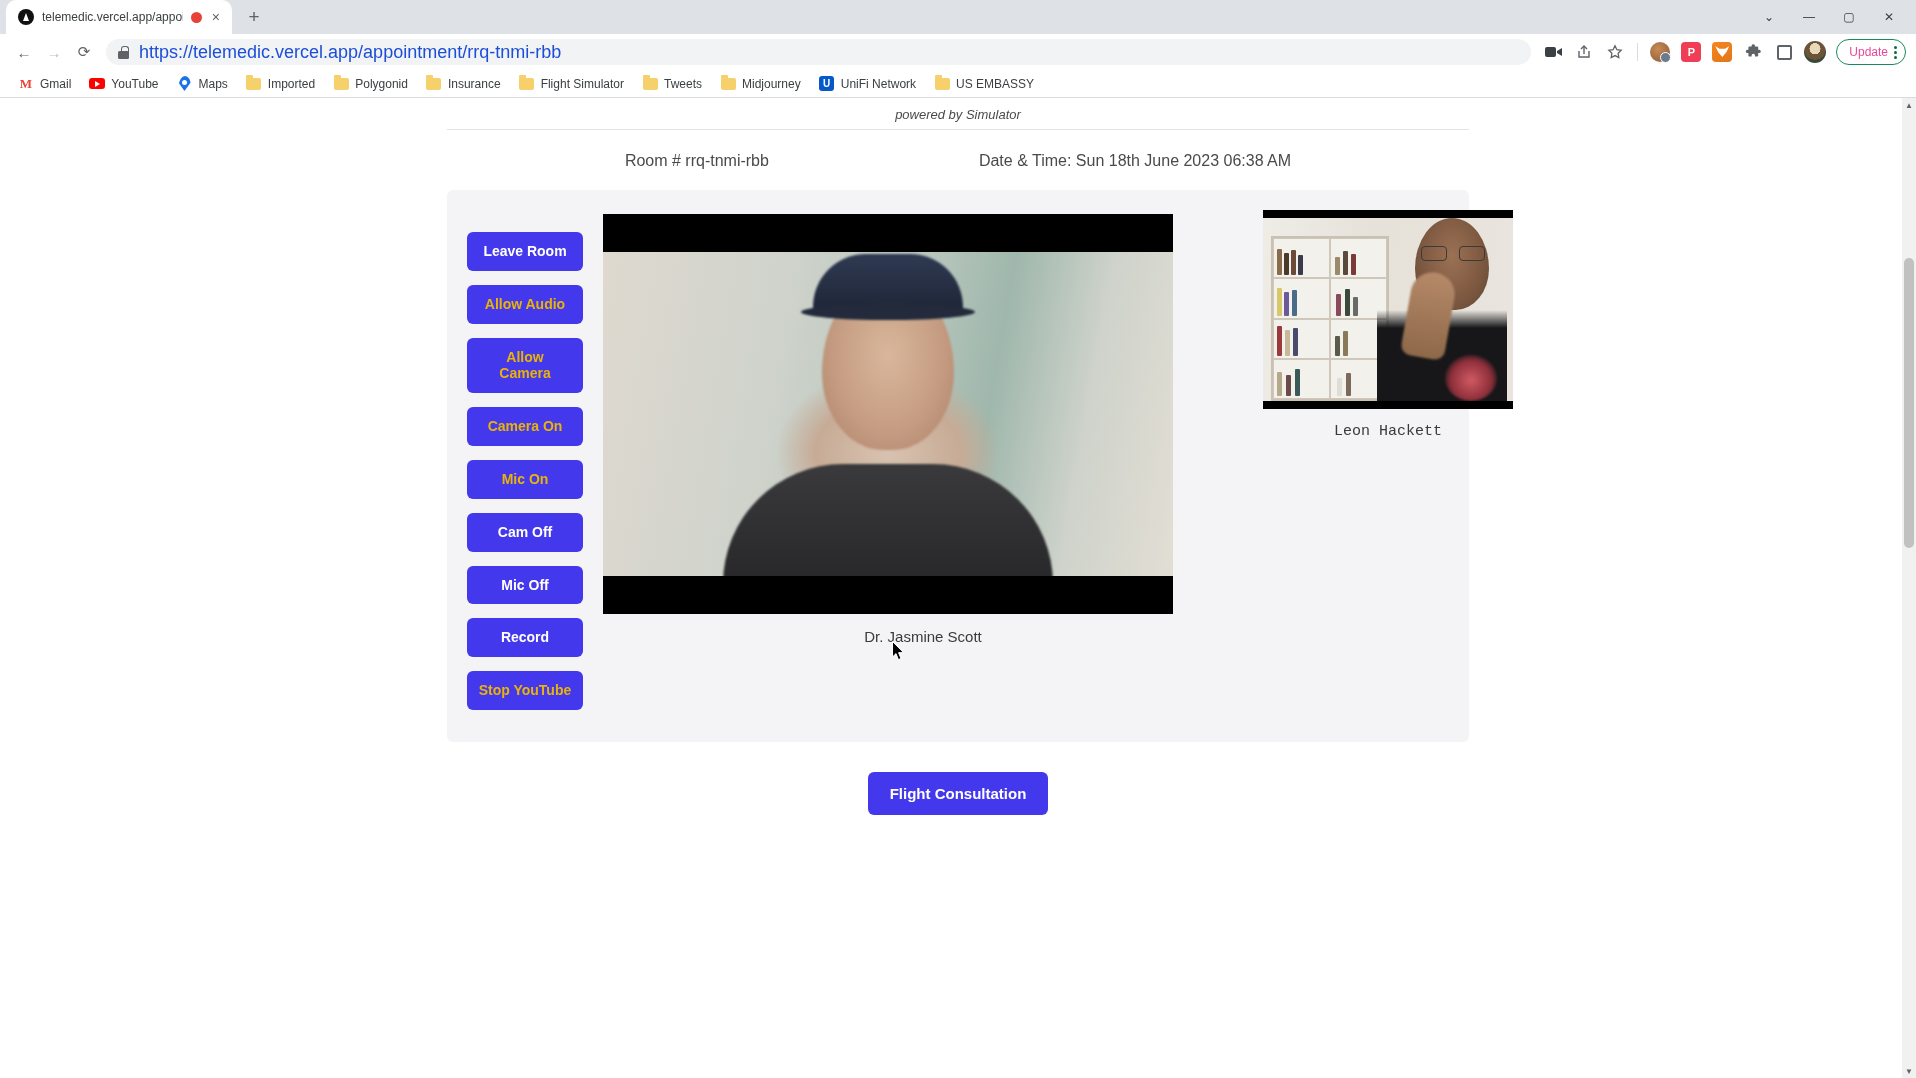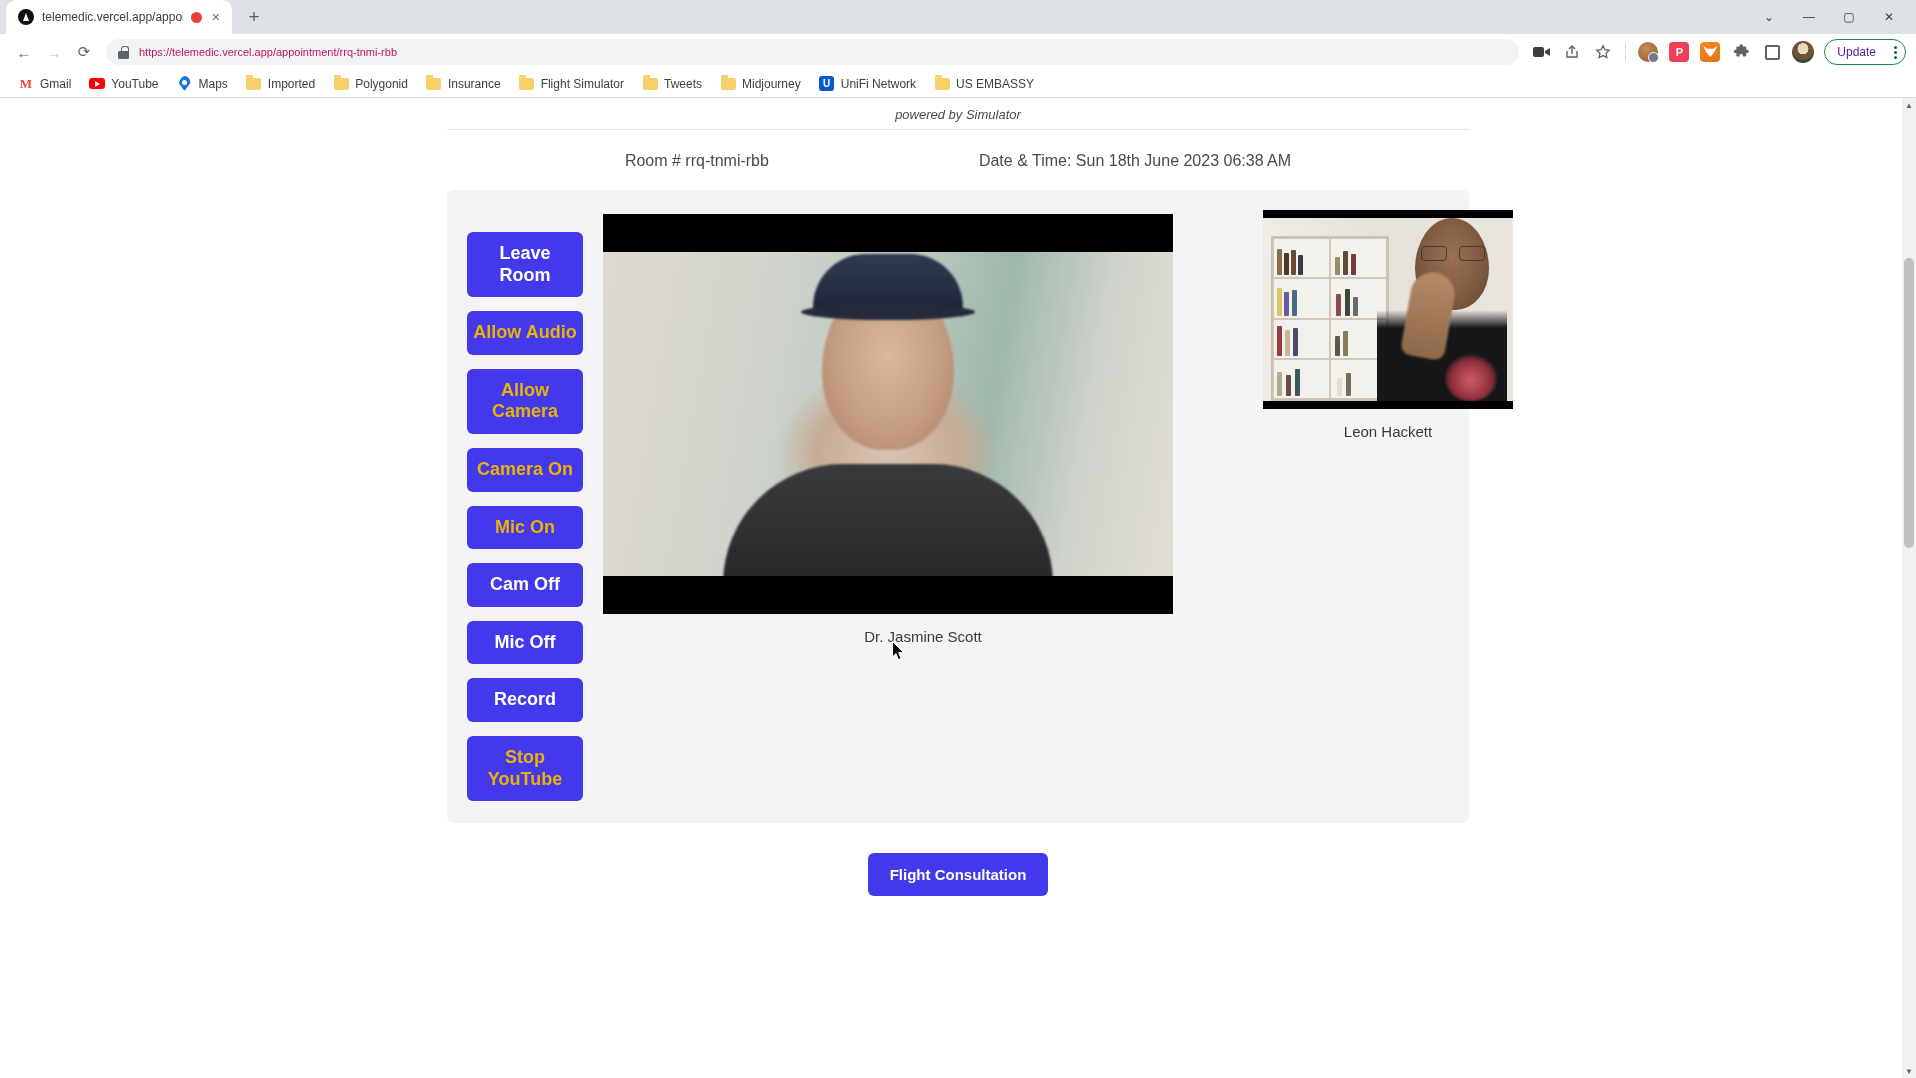--- a/index.html
+++ b/index.html
@@ -65,21 +65,21 @@
   }
   .lock { width:11px; height:13px; position:relative; flex:none; }
   .lock::before {
     content:""; position:absolute; left:0; bottom:0; width:11px; height:8px;
     background:#5f6368; border-radius:1.5px;
   }
   .lock::after {
     content:""; position:absolute; left:2.5px; top:0px; width:6px; height:7px;
     border:1.6px solid #5f6368; border-bottom:none; border-radius:3px 3px 0 0;
   }
-  .url { font-size: 11px; color:#be185d; white-space:nowrap; overflow:hidden; }
+  .url { font-size: 18px; color:#1d4ed8; white-space:nowrap; overflow:hidden; }
   .tb-icons { display:flex; align-items:center; gap:3px; flex:none; }
   .tb-icon {
     width:28px; height:28px; display:flex; align-items:center; justify-content:center;
     color:#5f6368; font-size:15px; border-radius:50%; cursor:pointer;
   }
   .ext-sep { width:1px; height:18px; background:#dadce0; margin:0 5px; }
   .ext {
     width:20px; height:20px; border-radius:4px; display:flex; align-items:center;
     justify-content:center; font-size:11px; font-weight:bold; color:#fff; cursor:pointer;
   }
@@ -91,22 +91,22 @@
   .ext-fox::after{content:"";position:absolute;left:3px;top:4px;width:14px;height:11px;background:#fff;clip-path:polygon(0 0,20% 55%,50% 100%,80% 55%,100% 0,70% 25%,30% 25%);}
   .ext-puzzle { color:#5f6368; font-size:15px; }
   .ext-square { width:15px; height:15px; border:2px solid #5f6368; border-radius:2px; }
   .avatar {
     width:22px; height:22px; border-radius:50%;
     background: radial-gradient(circle at 50% 35%, #e8d9b8 0 30%, #6d5338 31% 60%, #3a4a38 61%);
     cursor:pointer;
   }
   .update-btn {
     height: 26px; border:1px solid #1a8a5a; border-radius: 13px;
-    display:flex; align-items:center; gap:18px; padding: 0 8px 0 12px;
-    font-size: 12px; color:#4c1d95; cursor:pointer; margin-left:4px;
+    display:flex; align-items:center; gap:6px; padding: 0 8px 0 12px;
+    font-size: 12px; color:#ec4899; cursor:pointer; margin-left:4px;
   }
   .kebab { display:flex; flex-direction:column; gap:2px; }
   .kebab i { width:3px; height:3px; background:#0b6b43; border-radius:50%; display:block; }
 
   .bookmarks {
     height: 28px; background:#ffffff; display:flex; align-items:center;
     padding: 0 10px; gap: 2px; border-bottom:1px solid #dadce0;
   }
   .bm { display:flex; align-items:center; gap:6px; padding: 3px 8px; border-radius:4px;
         font-size:12px; color:#3c4043; white-space:nowrap; cursor:pointer; }
@@ -136,21 +136,21 @@
   }
 
   .panel {
     width: 1022px; margin: 0 auto; background:#f4f4f6; border-radius:6px;
     padding: 18px 20px 22px; display:flex; gap: 20px; min-height: 552px;
   }
 
   .btn-col { width: 116px; display:flex; flex-direction:column; gap: 14px; padding-top: 24px; flex:none; }
   .vbtn {
     background:#4338ec; border:none; border-radius:6px;
-    font-size: 18px; font-weight:bold; padding: 11px 6px; line-height:1.2;
+    font-size: 14px; font-weight:bold; padding: 11px 6px; line-height:1.2;
     cursor:pointer; text-align:center; font-family:"Liberation Sans", sans-serif;
   }
   .vbtn.light { color:#ffffff; }
   .vbtn.dark { color:#eab308; }
   .vbtn.two { padding: 11px 6px; white-space:pre-line; }
 
   .main-video-wrap { flex:none; width: 640px; padding-top: 6px; }
   .main-video {
     width: 570px; height: 400px; background:#000;
     position:relative; overflow:hidden;
@@ -181,21 +181,21 @@
     position:absolute; left:50%; bottom:0; transform:translateX(-50%);
     width:330px; height:150px; border-radius:120px 120px 0 0;
     background: linear-gradient(180deg,#3a3a3c,#232325);
     filter: blur(1px);
   }
   .mv-bar { position:absolute; left:0; right:0; height:38px; background:#000; }
   .mv-bar.top { top:0; } .mv-bar.bottom { bottom:0; }
 
   .cap-name { text-align:center; font-size:15px; color:#3a3a3a; padding-top: 14px; }
 
-  .side-video-wrap { flex:none; width: 250px; padding-top: 2px; }
+  .side-video-wrap { flex:none; width: 250px; padding-top: 2px; font-family: Liberation Mono, monospace; }
   .side-video {
     width: 250px; height: 199px; background:#000; position:relative; overflow:hidden;
   }
   .sv-scene { position:absolute; left:0; right:0; top:8px; bottom:8px;
     background: linear-gradient(95deg,#efece6 0%, #e6e2da 42%, #e9e5de 100%); }
   .shelf {
     position:absolute; left:8px; top:18px; width:118px; bottom:0;
     background:#f3f1ec; border:2px solid #c9c2b4;
     display:grid; grid-template-columns:1fr 1fr; grid-template-rows:repeat(4,1fr);
   }

